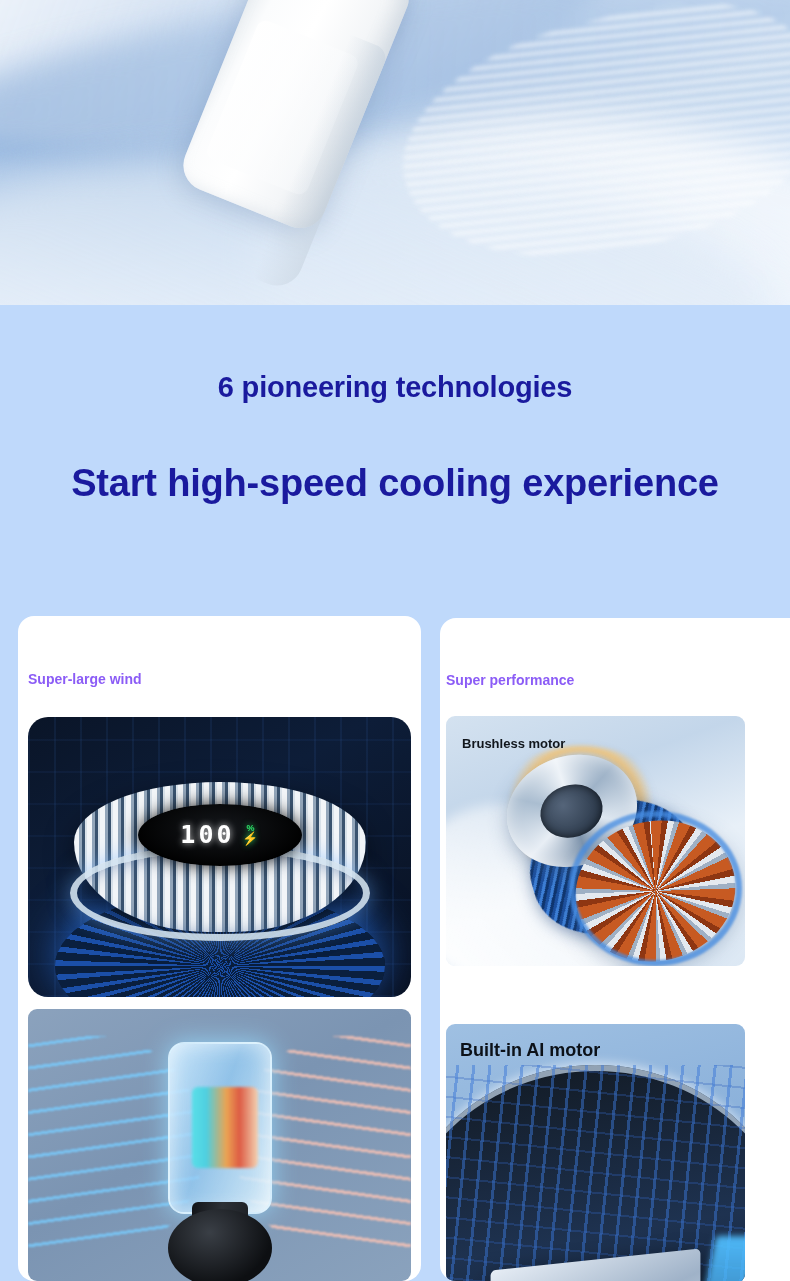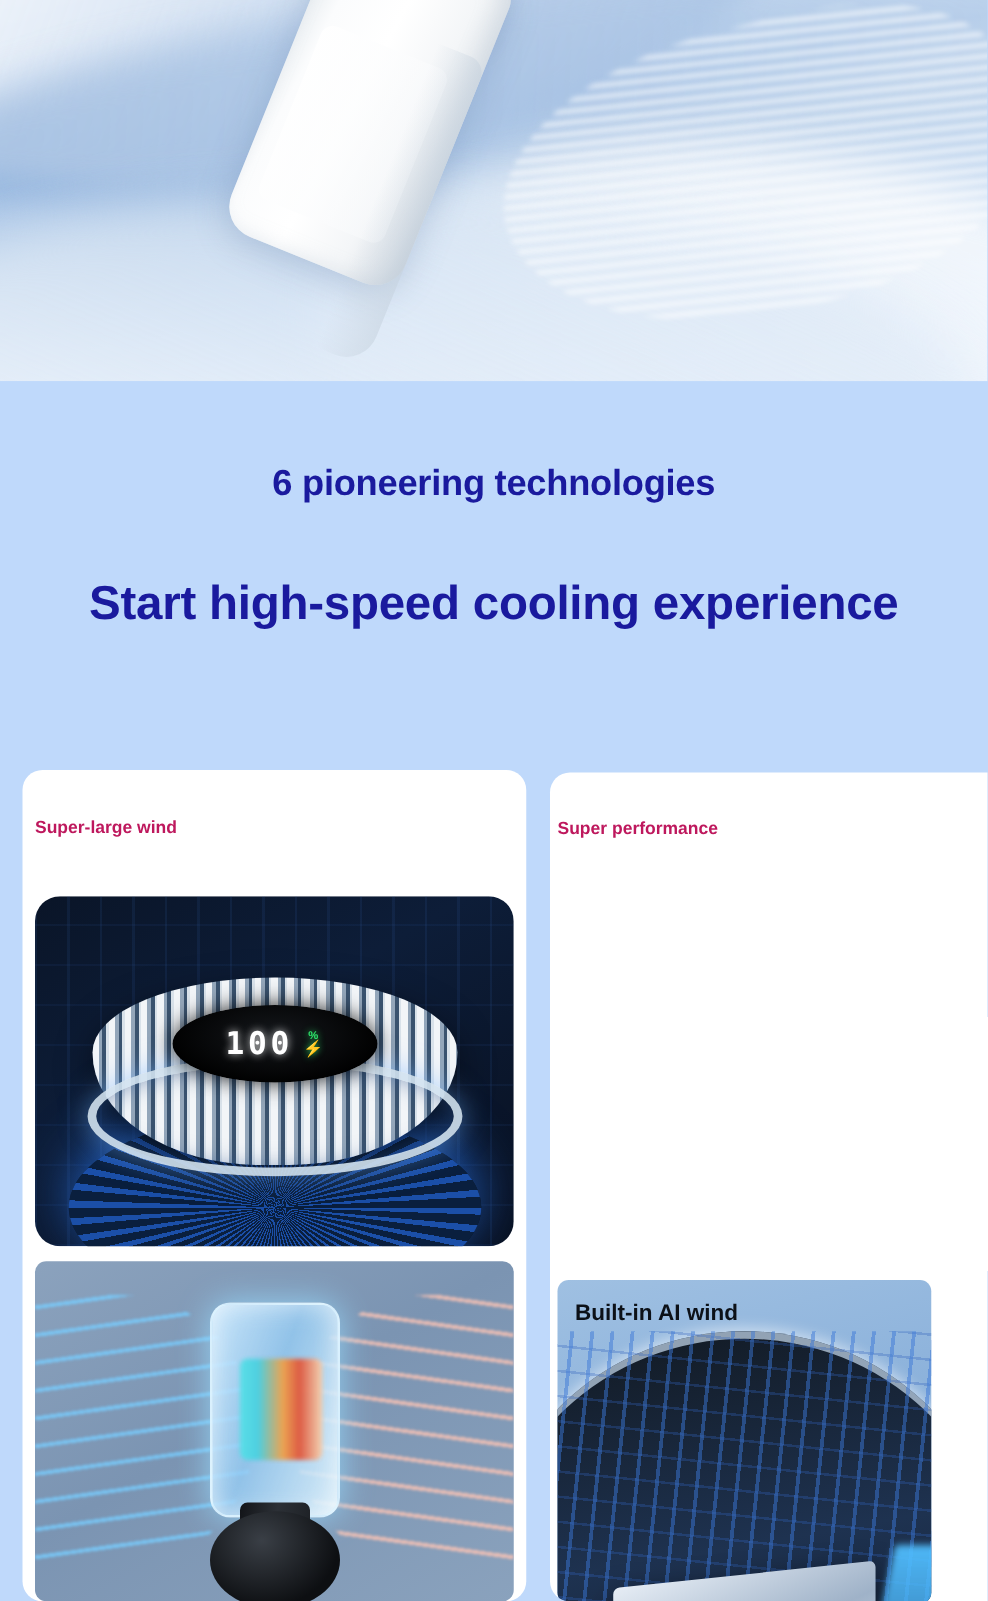--- a/index.html
+++ b/index.html
@@ -84,22 +84,22 @@
   
   .cards { position:absolute; left:0; top:616px; width:790px; height:665px; }
   .card {
     position:absolute; background:#fff; border-radius:16px;
     overflow:hidden;
   }
   .card-left  { left:18px;  top:0; width:403px; height:665px; }
   .card-right { left:440px; top:2px; width:392px; height:663px; }
 
   .card-title {
-    color:#be185d; font-weight:bold; font-size:14px;
-    position:absolute; white-space:nowrap;
+    color:#8b5cf6; font-weight:bold; font-size:14px;
+    position:absolute; white-space:nowrap;margin-top:18px;
   }
   .card-left  .card-title { left:10px; top:37px; }
   .card-right .card-title { left:6px; top:36px; }
 
   
   .media { position:absolute; overflow:hidden; }
 
   
   .media-fan { left:10px; top:101px; width:383px; height:280px; border-radius:20px;
     background:
@@ -323,27 +323,38 @@
           <div class="air-core"></div>
         </div>
         <div class="air-stem"></div>
         <div class="air-knob"></div>
       </div>
     </div>
 
     <div class="card card-right">
       <div class="card-title">Super performance</div>
 
+      <div class="media media-motor">
+        <div class="snow"></div>
+        <div class="motor-glow"></div>
+        <div class="windings"></div>
+        <div class="stator">
+          <div class="stator-inner"></div>
+        </div>
+        <div class="rotor"></div>
+        <div class="rotor-band"></div>
+        <div style="position:absolute;left:16px;top:20px;color:#11161c;font-weight:bold;font-size:13px;white-space:nowrap;">Brushless motor</div>
+      </div>
 
       <div class="media media-chip">
         <div class="chip-arc">
           <div class="chip-board"></div>
           <div class="chip-pkg">
             
           </div>
           <div class="chip-beam"></div>
         </div>
-        <div style="position:absolute;left:14px;top:16px;color:#0c1118;font-weight:bold;font-size:18px;white-space:nowrap;z-index:5;">Built-in AI wind</div>
+        <div style="position:absolute;left:14px;top:16px;color:#0c1118;font-weight:bold;font-size:18px;white-space:nowrap;z-index:5;">Built-in AI motor</div>
       </div>
     </div>
 
   </div>
 </div>
 
 </body></html>

